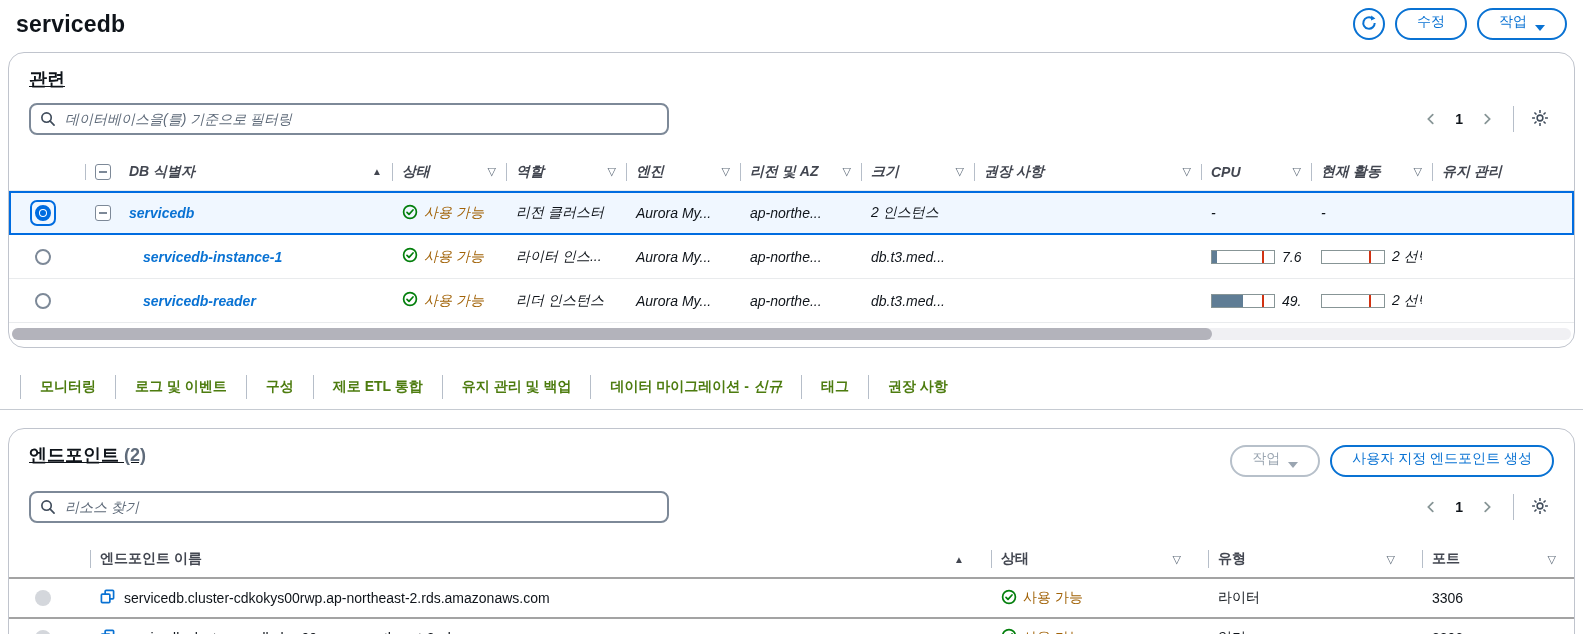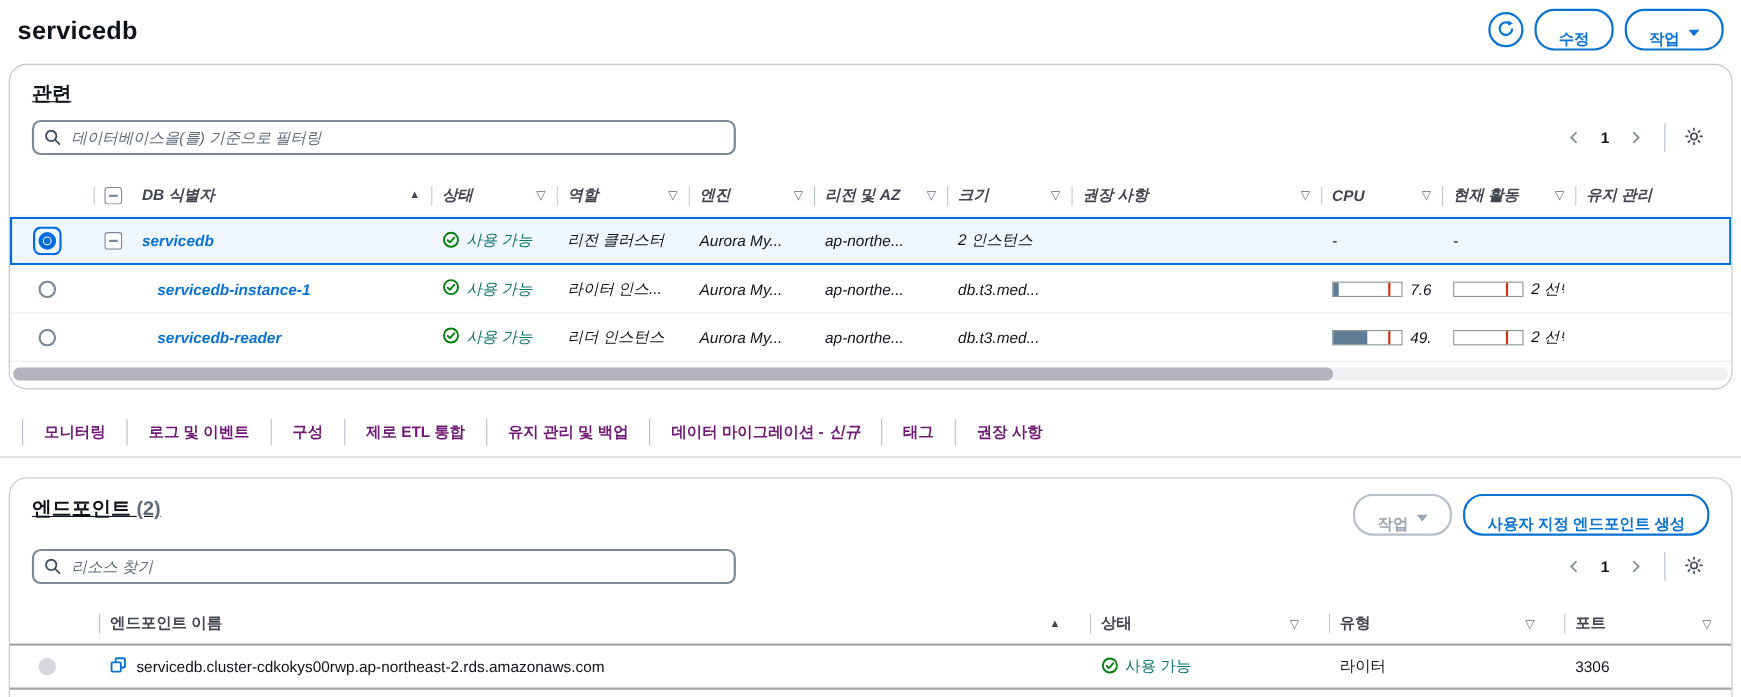--- a/index.html
+++ b/index.html
@@ -4,21 +4,21 @@
 <style>
   * { box-sizing: border-box; margin: 0; padding: 0; }
   html,body { width:1583px; height:634px; overflow:hidden; background:#fff;
     font-family:"Liberation Sans","DejaVu Sans",sans-serif; font-size:14px; color:#0f141a; }
 
   
   .page-header { display:flex; justify-content:space-between; align-items:center; padding:8px 16px 6px; }
   .page-header h1 { font-size:23px; font-weight:700; letter-spacing:.2px; }
   .header-actions { display:flex; align-items:center; gap:10px; }
   .btn { height:32px; border:2px solid #0972d3; border-radius:18px; background:#fff; color:#0972d3;
-         font-weight:700; font-size:14px; padding:17px 20px; display:inline-flex; align-items:flex-start; gap:8px; cursor:pointer;
+         font-weight:400; font-size:14px; padding:7px 20px; display:inline-flex; align-items:flex-end; gap:8px; cursor:pointer;
          font-family:inherit; }
   .btn.disabled { border-color:#b7c0ca; color:#9aa5b1; }
   .icon-btn { width:32px; height:32px; border:2px solid #0972d3; border-radius:50%; background:#fff;
               display:inline-flex; align-items:center; justify-content:center; cursor:pointer; }
   .caret { width:0; height:0; border-left:5px solid transparent; border-right:5px solid transparent;
            border-top:6px solid currentColor; display:inline-block; }
 
   
   .panel { margin:6px 8px 0; border:1px solid #c0c4cd; border-radius:16px; background:#fff; overflow:hidden; }
   .panel-pad { padding:14px 20px 8px; }
@@ -56,32 +56,32 @@
   .radio-dis { width:16px; height:16px; border-radius:50%; background:#d4d7dc; }
   .expand-cell { padding:0; justify-content:flex-start; }
   .minus-box { width:16px; height:16px; border:1px solid #7d8998; border-radius:3px; background:#fff;
                display:inline-flex; align-items:center; justify-content:center; margin-left:10px; z-index:1; }
   .minus-box::after { content:""; width:8px; height:2px; background:#7d8998; }
   .tree { position:absolute; left:18px; background:#b0b3ba; }
   .tree.v-full { top:0; bottom:0; width:1px; }
   .tree.v-half { top:0; height:50%; width:1px; }
   .tree.v-low { top:32px; bottom:0; width:1px; }
   .link { color:#0972d3; font-weight:700; text-decoration:none; cursor:pointer; }
-  .status { display:flex; align-items:center; gap:6px; color:#0f766e; }
+  .status { display:flex; align-items:center; gap:6px; color:#a16207; }
   .meter { width:64px; min-width:64px; height:14px; border:1px solid #879596; background:#fff; position:relative; }
   .meter-fill { position:absolute; left:0; top:0; bottom:0; background:#5f7d95; }
   .meter-tick { position:absolute; top:0; bottom:0; width:2px; background:#d13212; }
   .meter-wrap { display:flex; align-items:center; gap:7px; overflow:hidden; white-space:nowrap; }
 
   .hscroll { height:12px; margin:5px 3px 7px; border-radius:8px; background:#f0f0f3; position:relative; cursor:pointer; }
   .hscroll .thumb { position:absolute; left:0; top:0; height:100%; width:77%; border-radius:8px; background:#b3b3bb; }
 
   
   .tabs { display:flex; align-items:center; height:46px; margin-top:16px; border-bottom:1px solid #c6cbd2; padding-left:20px; }
-  .tab { height:100%; display:flex; align-items:center; padding:0 19px; font-weight:700; color:#701a75;
+  .tab { height:100%; display:flex; align-items:center; padding:0 19px; font-weight:700; color:#4d7c0f;
          cursor:pointer; position:relative; white-space:nowrap; }
   .tab .em { font-style:italic; margin-left:5px; }
   .tab.active { color:#0972d3; }
   .tab.active::after { content:""; position:absolute; left:10px; right:10px; bottom:-2px; height:4px; border-radius:2px; background:#0972d3; }
   .tabdiv { width:1px; height:24px; background:#b6bec9; }
 
   
   .panel2 { margin-top:18px; }
   .p2-header { display:flex; justify-content:space-between; align-items:center; margin-bottom:12px; }
   .p2-actions { display:flex; align-items:center; gap:10px; }

